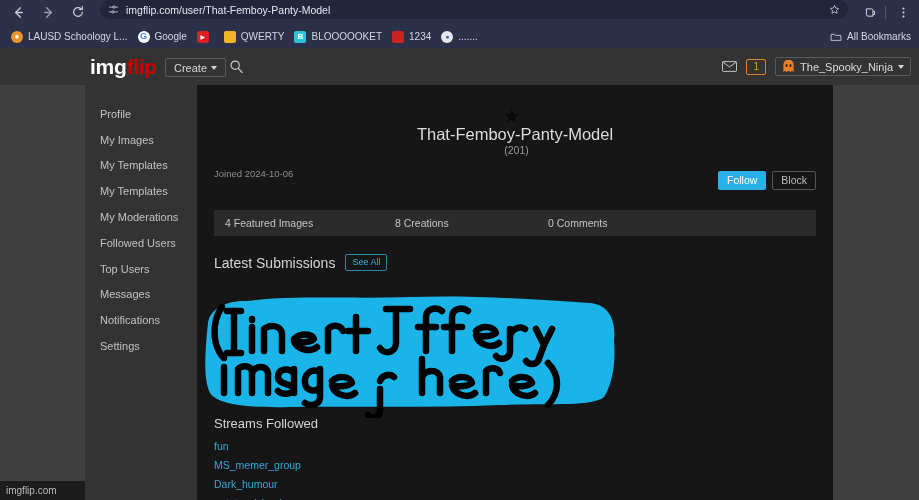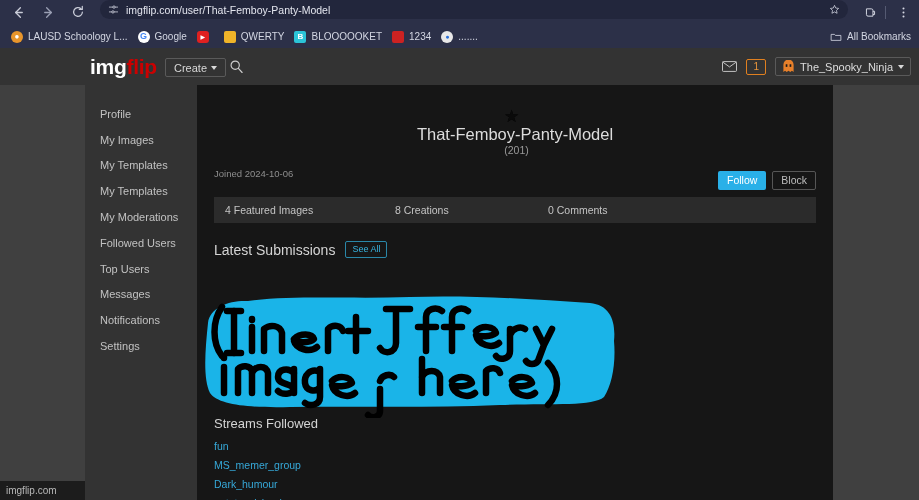--- a/index.html
+++ b/index.html
@@ -135,21 +135,21 @@
   .btn-follow {
     background: #29b0e8; color: #ffffff; font-size: 10.5px;
     padding: 3px 9px; border-radius: 2px; line-height: 13px;
   }
   .btn-block {
     border: 1px solid #565656; color: #bdbdbd; font-size: 10.5px;
     padding: 2px 8px; border-radius: 2px; line-height: 13px;
   }
 
   .stats {
-    margin-top: 18px; height: 26px; background: #2b2b2b;
+    margin-top: 31px; height: 26px; background: #2b2b2b;
     display: flex; align-items: center;
   }
   .stat { color: #c4c4c4; font-size: 10.5px; }
   .stat:nth-child(1) { margin-left: 11px; width: 170px; }
   .stat:nth-child(2) { width: 153px; }
 
   .sub-row { display: flex; align-items: center; gap: 10px; margin-top: 18px; }
   .sub-title { color: #d4d4d4; font-size: 14px; }
   .see-all {
     border: 1px solid #2a87a8; color: #37b4e0;

